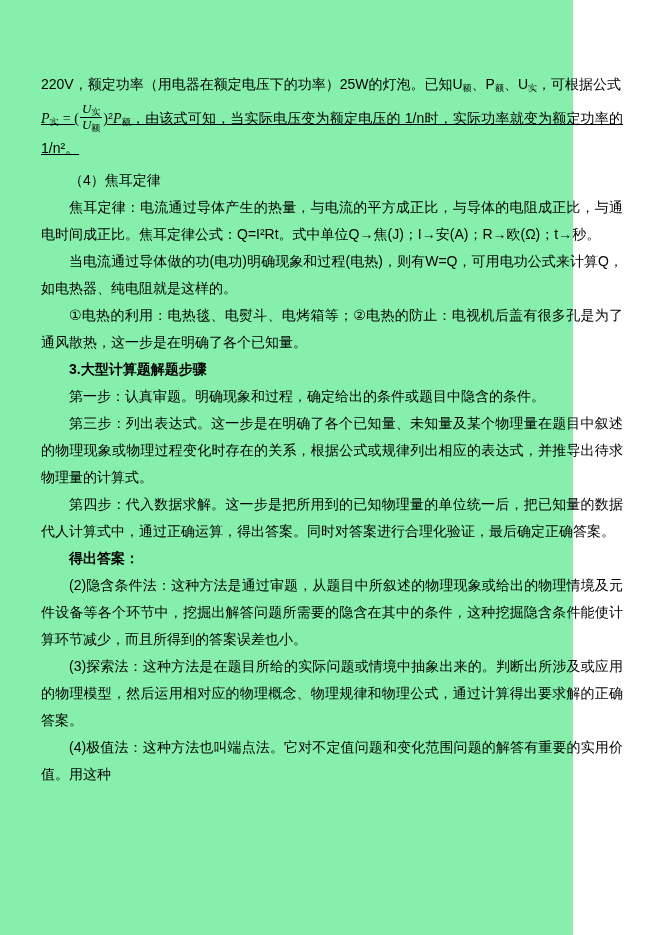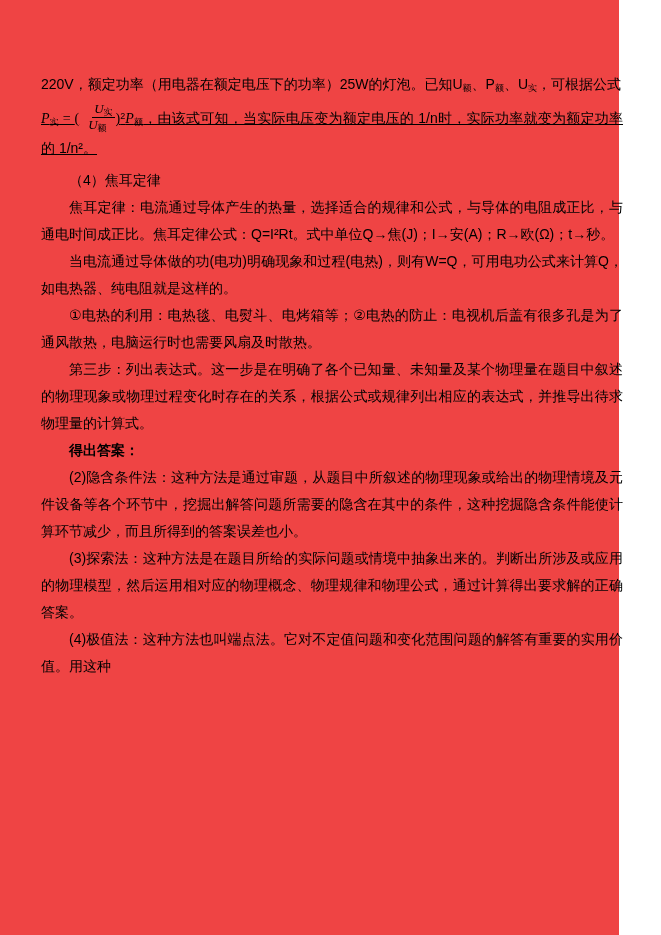--- a/index.html
+++ b/index.html
@@ -5,23 +5,23 @@
   html, body { margin: 0; padding: 0; }
   body {
     width: 661px;
     height: 935px;
     background: #ffffff;
     overflow: hidden;
     font-family: "Liberation Sans", "DejaVu Sans", sans-serif;
   }
   .page {
     box-sizing: border-box;
-    width: 619px;
+    width: 573px;
     height: 935px;
-    background: #ef4444;
+    background: #86efac;
   }
   .doc {
     box-sizing: border-box;
     width: 661px;
     padding: 71px 38px 0 41px;
     font-size: 14px;
     line-height: 27px;
     color: #000000;
     text-align: justify;
   }
@@ -39,33 +39,36 @@
   .frac {
     display: inline-block;
     text-align: center;
     vertical-align: middle;
     font-size: 13px;
     line-height: 1.15;
     margin: 0 1px;
     position: relative;
     top: -2px;
   }
-  .frac .num { display: block; border-bottom: 1px solid #000; padding: 0 2px; margin-left: 12px; }
+  .frac .num { display: block; border-bottom: 1px solid #000; padding: 0 2px; }
   .frac .den { display: block; padding: 0 2px; }
 </style>
 </head>
 <body>
 
 <div class="page">
   <div class="doc">
       <p class="para no-indent"><span>220V，额定功率（用电器在额定电压下的功率）25W的灯泡。已知U</span><sub>额</sub><span>、P</span><sub>额</sub><span>、U</span><sub>实</sub><span>，可根据公式</span></p>
       <p class="para no-indent formula-line"><span class="mvar">P</span><sub>实</sub><span class="math"> = </span><span class="math">(</span><span class="frac"><span class="num"><span class="mvar">U</span><sub>实</sub></span><span class="den"><span class="mvar">U</span><sub>额</sub></span></span><span class="math">)</span><sup>2</sup><span class="mvar">P</span><sub>额</sub><span>，由该式可知，当实际电压变为额定电压的 1/n时，实际功率就变为额定功率的 1/n²。</span></p>
       <p class="para"><span>（4）焦耳定律</span></p>
-      <p class="para"><span>焦耳定律：电流通过导体产生的热量，选择适合的规律和公式，与导体的电阻成正比，与通电时间成正比。焦耳定律公式：Q=I²Rt。式中单位Q→焦(J)；I→安(A)；R→欧(Ω)；t→秒。</span></p>
+      <p class="para"><span>焦耳定律：电流通过导体产生的热量，与电流的平方成正比，与导体的电阻成正比，与通电时间成正比。焦耳定律公式：Q=I²Rt。式中单位Q→焦(J)；I→安(A)；R→欧(Ω)；t→秒。</span></p>
       <p class="para"><span>当电流通过导体做的功(电功)明确现象和过程(电热)，则有W=Q，可用电功公式来计算Q，如电热器、纯电阻就是这样的。</span></p>
-      <p class="para"><span>①电热的利用：电热毯、电熨斗、电烤箱等；②电热的防止：电视机后盖有很多孔是为了通风散热，电脑运行时也需要风扇及时散热。</span></p>
+      <p class="para"><span>①电热的利用：电热毯、电熨斗、电烤箱等；②电热的防止：电视机后盖有很多孔是为了通风散热，这一步是在明确了各个已知量。</span></p>
+      <p class="para bold"><span>3.大型计算题解题步骤</span></p>
+      <p class="para"><span>第一步：认真审题。明确现象和过程，确定给出的条件或题目中隐含的条件。</span></p>
       <p class="para"><span>第三步：列出表达式。这一步是在明确了各个已知量、未知量及某个物理量在题目中叙述的物理现象或物理过程变化时存在的关系，根据公式或规律列出相应的表达式，并推导出待求物理量的计算式。</span></p>
+      <p class="para"><span>第四步：代入数据求解。这一步是把所用到的已知物理量的单位统一后，把已知量的数据代人计算式中，通过正确运算，得出答案。同时对答案进行合理化验证，最后确定正确答案。</span></p>
       <p class="para bold"><span>得出答案：</span></p>
       <p class="para"><span>(2)隐含条件法：这种方法是通过审题，从题目中所叙述的物理现象或给出的物理情境及元件设备等各个环节中，挖掘出解答问题所需要的隐含在其中的条件，这种挖掘隐含条件能使计算环节减少，而且所得到的答案误差也小。</span></p>
       <p class="para"><span>(3)探索法：这种方法是在题目所给的实际问题或情境中抽象出来的。判断出所涉及或应用的物理模型，然后运用相对应的物理概念、物理规律和物理公式，通过计算得出要求解的正确答案。</span></p>
       <p class="para"><span>(4)极值法：这种方法也叫端点法。它对不定值问题和变化范围问题的解答有重要的实用价值。用这种</span></p>
     </div>
 </div>
 
 </body></html>

